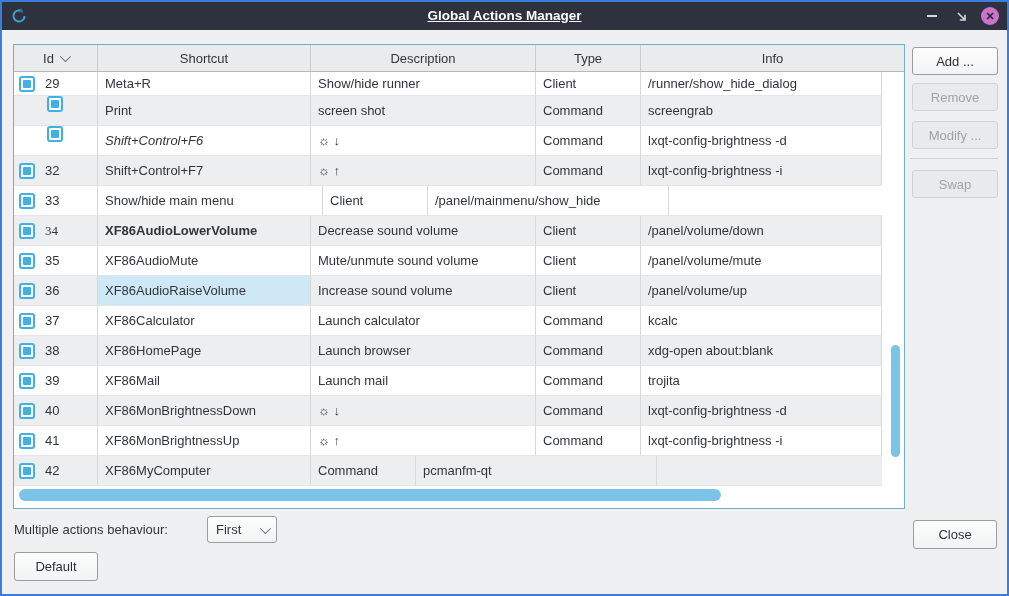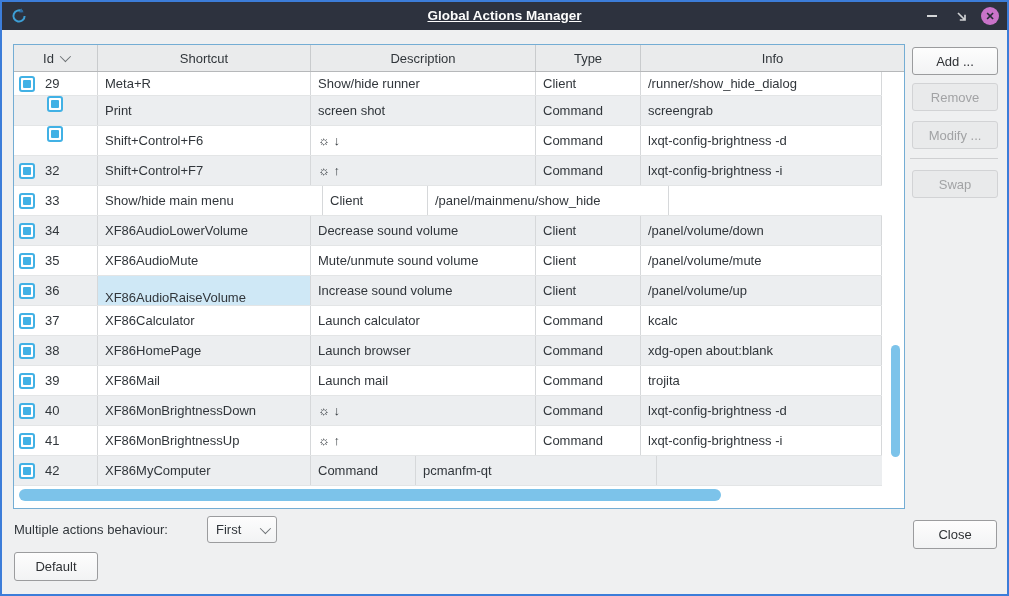--- a/index.html
+++ b/index.html
@@ -145,21 +145,21 @@
             <span>screengrab</span>
           </div>
         </div>
         <div class="row">
           <div class="cell idcell" style="width: 84px; flex-direction: column;">
             <span class="cb">
               <i></i>
             </span>
             <span>31</span>
           </div>
-          <div class="cell" style="width: 213px;">
+          <div class="cell" style="width: 213px; font-style: italic;">
             <span>Shift+Control+F6</span>
           </div>
           <div class="cell" style="width: 225px;">
             <span>☼ ↓</span>
           </div>
           <div class="cell" style="width: 105px;">
             <span>Command</span>
           </div>
           <div class="cell" style="width: 241px;">
             <span>lxqt-config-brightness -d</span>
@@ -196,27 +196,27 @@
             <span>Show/hide main menu</span>
           </div>
           <div class="cell" style="width: 105px;">
             <span>Client</span>
           </div>
           <div class="cell" style="width: 241px;">
             <span>/panel/mainmenu/show_hide</span>
           </div>
         </div>
         <div class="row alt">
-          <div class="cell idcell" style="width: 84px;">
+          <div class="cell idcell" style="width: 84px; font-family: Liberation Serif, serif;">
             <span class="cb">
               <i></i>
             </span>
             <span>34</span>
           </div>
-          <div class="cell" style="width: 213px;">
+          <div class="cell" style="width: 213px; font-weight: bold;">
             <span>XF86AudioLowerVolume</span>
           </div>
           <div class="cell" style="width: 225px;">
             <span>Decrease sound volume</span>
           </div>
           <div class="cell" style="width: 105px;">
             <span>Client</span>
           </div>
           <div class="cell" style="width: 241px;">
             <span>/panel/volume/down</span>
@@ -242,21 +242,21 @@
             <span>/panel/volume/mute</span>
           </div>
         </div>
         <div class="row alt">
           <div class="cell idcell" style="width: 84px;">
             <span class="cb">
               <i></i>
             </span>
             <span>36</span>
           </div>
-          <div class="cell sel" style="width: 213px; align-items: flex-end;">
+          <div class="cell sel" style="width: 213px;">
             <span>XF86AudioRaiseVolume</span>
           </div>
           <div class="cell" style="width: 225px;">
             <span>Increase sound volume</span>
           </div>
           <div class="cell" style="width: 105px;">
             <span>Client</span>
           </div>
           <div class="cell" style="width: 241px;">
             <span>/panel/volume/up</span>

